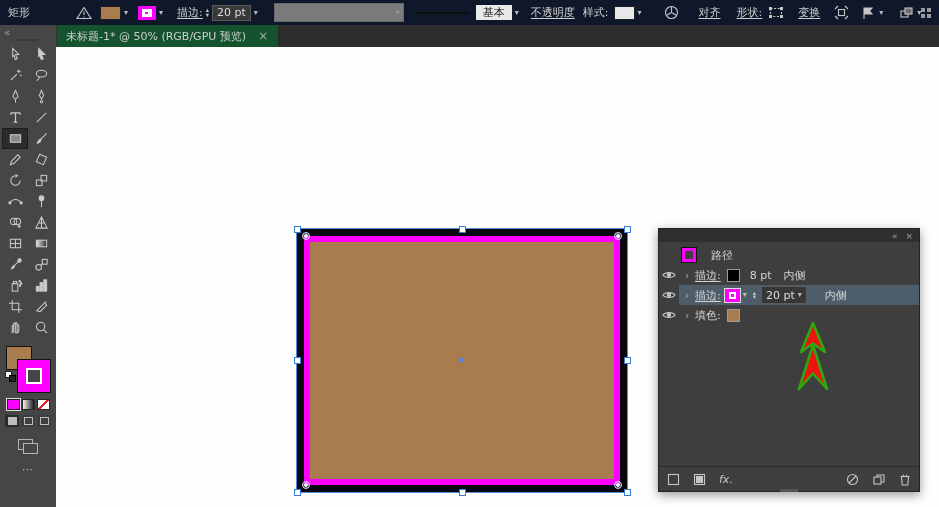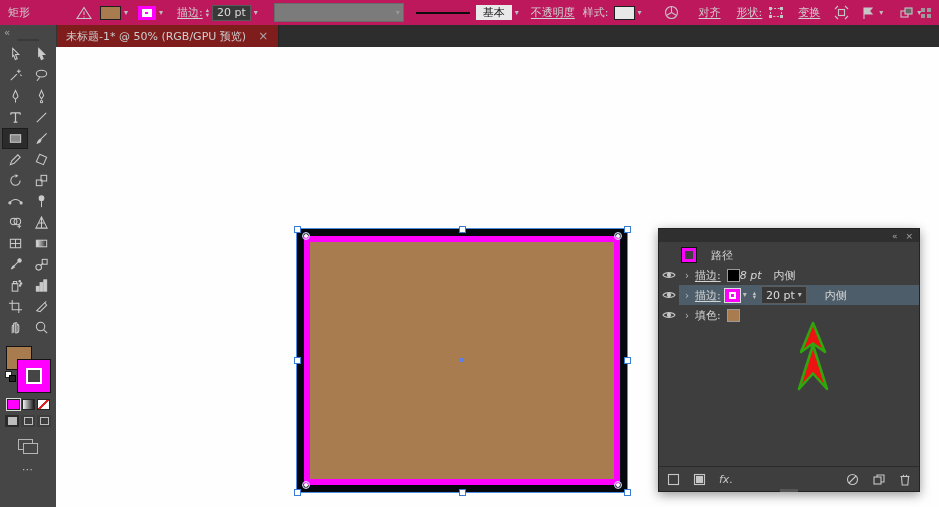--- a/index.html
+++ b/index.html
@@ -1,20 +1,20 @@
 <!DOCTYPE html>
 <html><head>
 <meta charset="utf-8">
 <style>
   html,body{margin:0;padding:0;background:#222;}
   .app{position:relative;width:939px;height:507px;overflow:hidden;
        font-family:"DejaVu Sans",sans-serif;font-size:11px;color:#d4d4d4;
        background:#464646;}
   
-  .topbar{position:absolute;left:0;top:0;width:939px;height:25px;background:#be185d;
+  .topbar{position:absolute;left:0;top:0;width:939px;height:25px;background:#0f172a;
           border-bottom:1px solid #2a2a2a;display:flex;align-items:center;}
   .tb{display:flex;align-items:center;flex:0 0 auto;}
   .lbl{color:#cfcfcf;white-space:nowrap;}
   .underl{text-decoration:underline;text-underline-offset:2px;cursor:default;}
   .chev{font-size:8px;color:#bdbdbd;margin-left:3px;line-height:1;}
   .sw{width:21px;height:14px;border:1px solid #1f1f1f;box-sizing:border-box;}
   .strokeproxy{width:18px;height:14px;box-sizing:border-box;position:relative;}
   .strokeproxy .in{position:absolute;left:4px;top:3px;right:4px;bottom:3px;background:#fff;}
   .strokeproxy .dot{position:absolute;left:7px;top:6px;width:3px;height:2px;background:#f0f;}
   .stepper{display:flex;flex-direction:column;line-height:4.5px;font-size:6.5px;color:#c2c2c2;margin:0 3px;}
@@ -25,21 +25,21 @@
   .ddgray .chev{color:#989898;margin-right:3px;}
   .brushline{width:54px;height:2px;background:#0c0c0c;margin-right:6px;}
   .brushname{background:#e9e9e9;color:#161616;height:15px;display:flex;align-items:center;padding:0 7px;}
   .icostub{display:flex;align-items:center;justify-content:center;}
   svg.cicon{stroke:#c6c6c6;fill:none;stroke-width:1.1;}
   .dotgrid{display:grid;grid-template-columns:4px 4px;grid-gap:2px;}
   .dotgrid i{width:4px;height:4px;background:#9a9a9a;}
   
   .tabstrip{position:absolute;left:56px;top:25px;right:0;height:22px;background:#2d2d2d;
             border-bottom:1px solid #9b9b9b;display:flex;}
-  .doctab{background:#7f1d1d;display:flex;align-items:center;padding:0 10px;color:#cdcdcd;
+  .doctab{background:#14532d;display:flex;align-items:center;padding:0 10px;color:#cdcdcd;
           border-right:1px solid #242424;}
   .tabclose{margin-left:12px;color:#a9a9a9;font-size:12px;}
   
   .tools{position:absolute;left:0;top:25px;width:56px;bottom:0;background:#464646;border-right:1px solid #333;}
   .tcollapse{position:absolute;left:4px;top:2px;color:#a8a8a8;font-size:10px;}
   .tgrip{margin:14px auto 0;width:22px;height:2px;background:#3a3a3a;}
   .tgrid{display:grid;grid-template-columns:26px 26px;justify-content:center;margin-top:3px;}
   .tool{height:21px;display:flex;align-items:center;justify-content:center;}
   .tool.active{background:#2b2b2b;box-shadow:inset 0 0 0 1px #1c1c1c;}
   svg.ticon{width:15px;height:15px;stroke:#cbcbcb;fill:none;stroke-width:1.1;}
@@ -490,21 +490,21 @@
         <div class="prow">
           <span class="eyec">
             <svg class="cicon" width="14" height="10" viewBox="0 0 14 10">
                 <path d="M1 5 C3 1.8 11 1.8 13 5 C11 8.2 3 8.2 1 5 Z"></path>
                 <circle cx="7" cy="5" r="1.6" fill="#c6c6c6"></circle>
               </svg>
           </span>
           <span class="expc">›</span>
           <span class="underl">描边:</span>
           <span class="psw mg" style="background-color: rgb(0, 0, 0);"></span>
-          <span class="mg" style="margin-left:0;font-style:italic;">8 pt</span>
+          <span class="mg" style="margin-left:10px;">8 pt</span>
           <span class="mg" style="margin-left:12px;">内侧</span>
         </div>
 
         <div class="prow sel">
           <span class="eyec">
             <svg class="cicon" width="14" height="10" viewBox="0 0 14 10">
                 <path d="M1 5 C3 1.8 11 1.8 13 5 C11 8.2 3 8.2 1 5 Z"></path>
                 <circle cx="7" cy="5" r="1.6" fill="#c6c6c6"></circle>
               </svg>
           </span>

